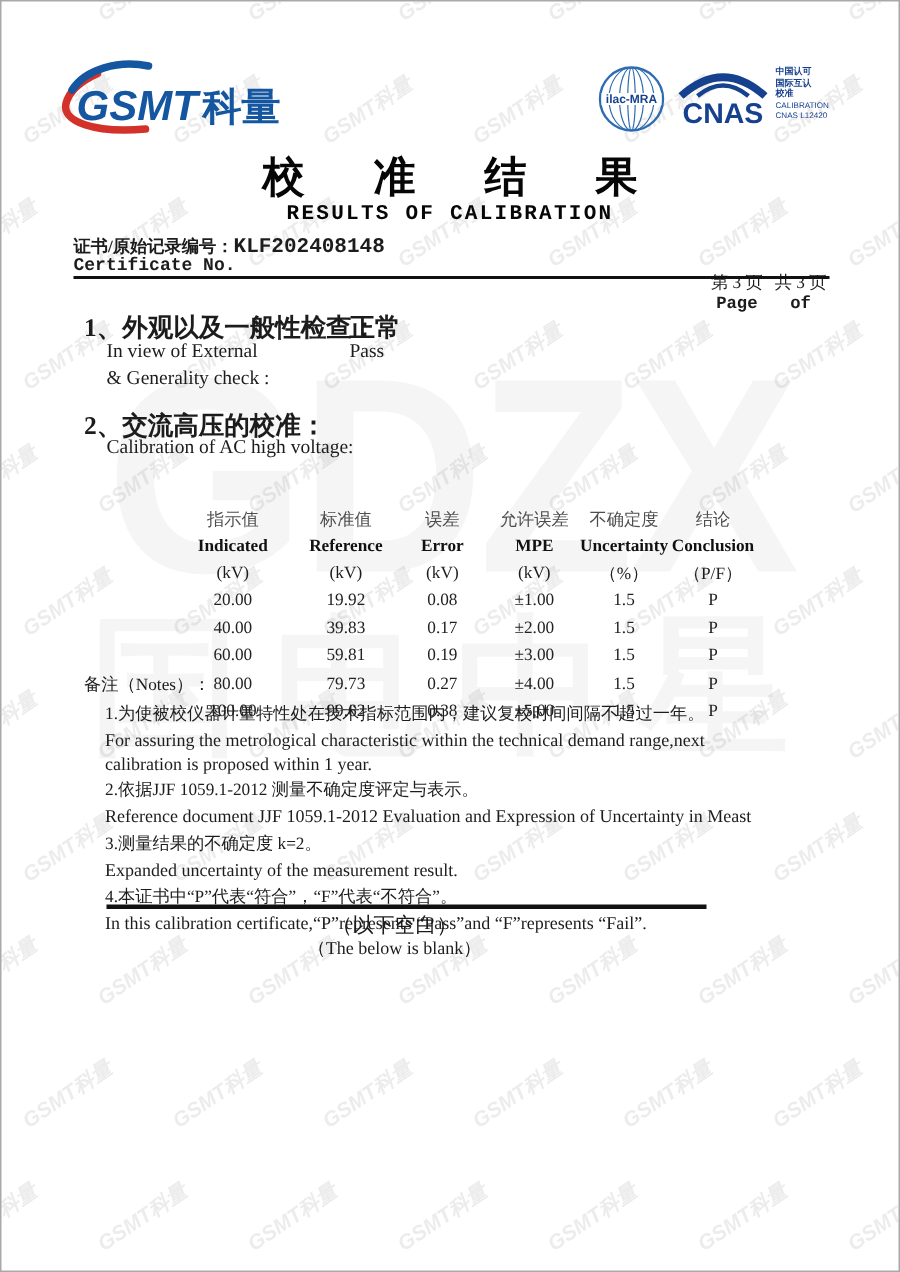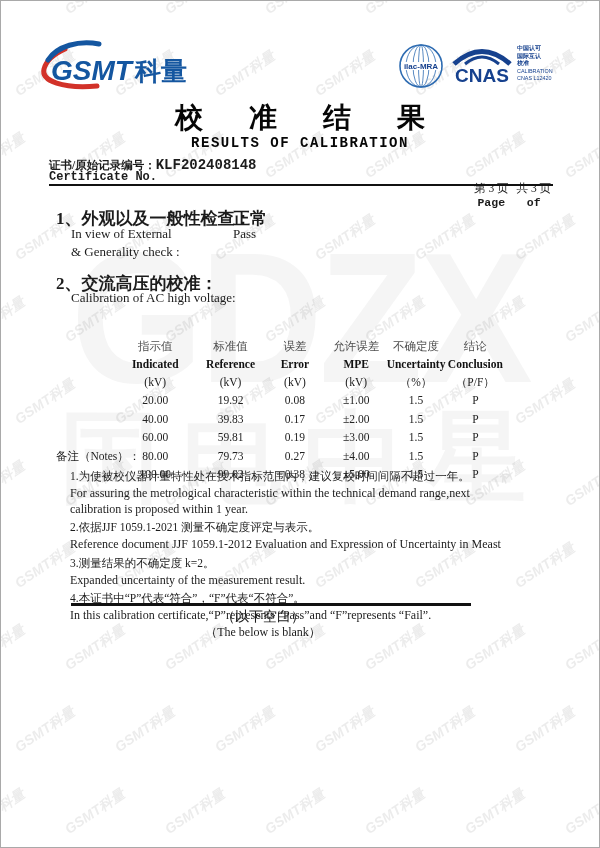--- a/index.html
+++ b/index.html
@@ -298,21 +298,21 @@
             </tr>
           </tbody>
       </table>
     </div>
 
     <div class="abs notes">
       <div class="heading zh">备注（Notes）：</div>
       <div id="notes-list">
           <div class="note-line note-zh zh">1.为使被校仪器计量特性处在技术指标范围内，建议复校时间间隔不超过一年。</div>
           <div class="note-line note-en">For assuring the metrological characteristic within the technical demand range,next calibration is proposed within 1 year.</div>
-          <div class="note-line note-zh zh">2.依据JJF 1059.1-2021 测量不确定度评定与表示。</div>
+          <div class="note-line note-zh zh">2.依据JJF 1059.1-2012 测量不确定度评定与表示。</div>
           <div class="note-line note-en">Reference document JJF 1059.1-2012 Evaluation and Expression of Uncertainty in Meast</div>
           <div class="note-line note-zh zh">3.测量结果的不确定度 k=2。</div>
           <div class="note-line note-en">Expanded uncertainty of the measurement result.</div>
           <div class="note-line note-zh zh">4.本证书中“P”代表“符合”，“F”代表“不符合”。</div>
           <div class="note-line note-en">In this calibration certificate,“P”represents “Pass”and “F”represents “Fail”.</div>
         </div>
     </div>
 
     <div class="abs rule-bottom"></div>
     <div class="abs blank-zh zh">（以下空白）</div>

